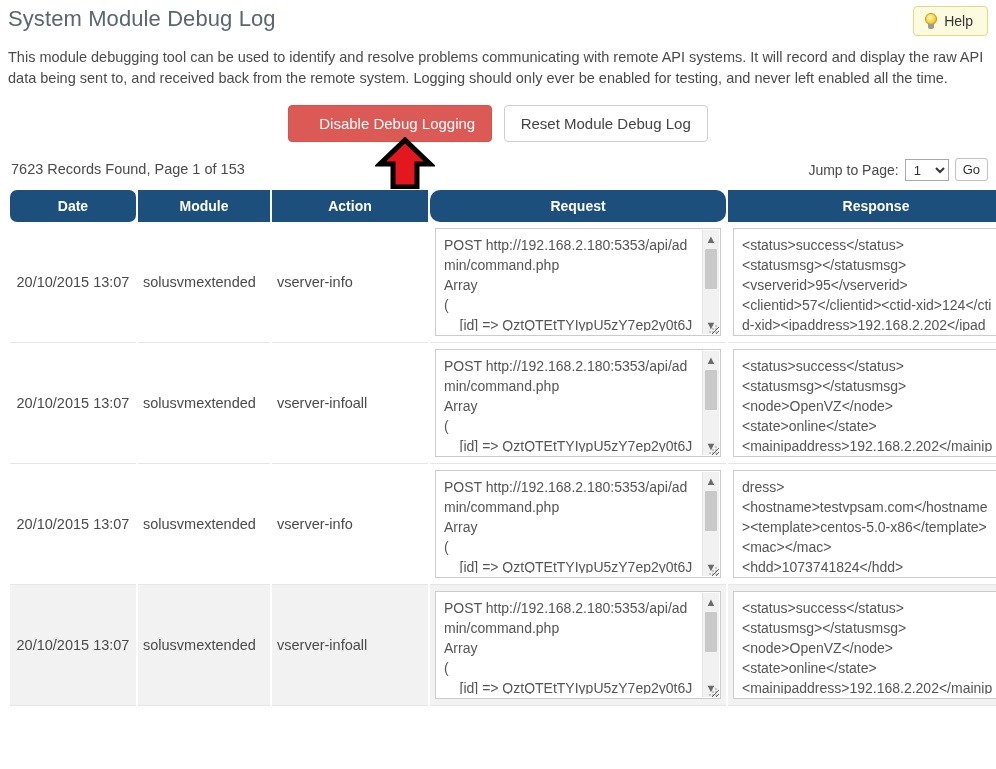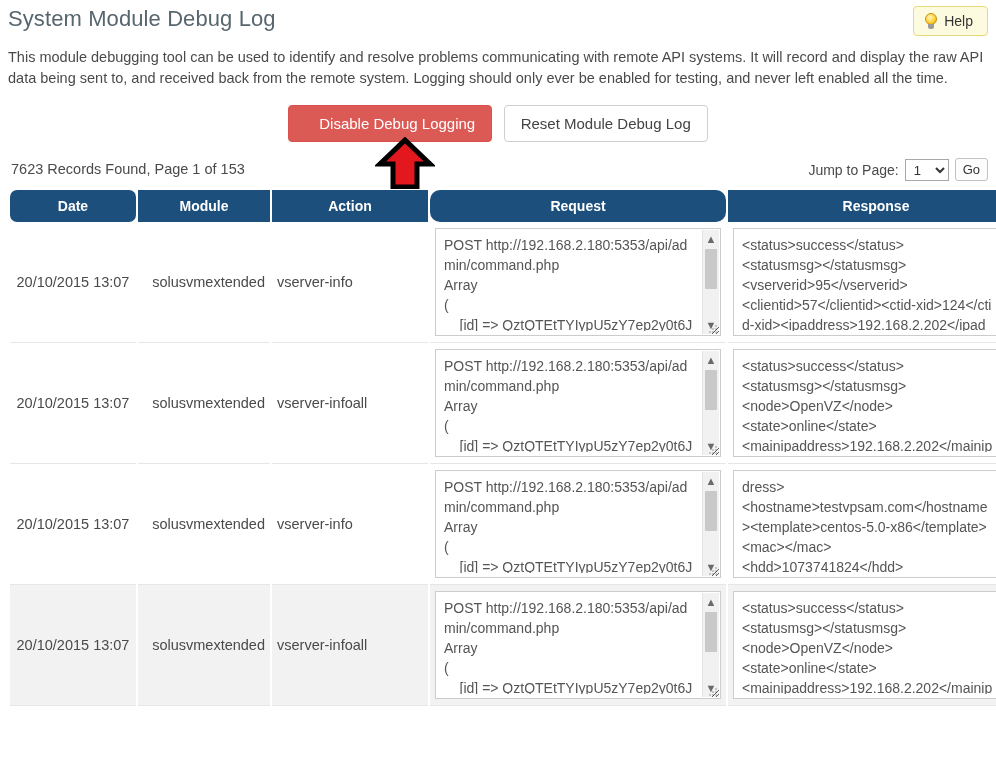--- a/index.html
+++ b/index.html
@@ -185,21 +185,21 @@
   table.debug-table td {
     font-size: 14.5px;
     color: #4a4a4a;
     border-bottom: 1px solid #e6e6e6;
     padding: 6px 5px;
     vertical-align: middle;
     background: #ffffff;
   }
   tr.row-alt td { background: #f2f2f2; }
   td.col-date   { text-align: center;  padding-left: 6px; }
-  td.col-module { text-align: right;  padding-left: 4px; }
+  td.col-module { text-align: left;  padding-left: 4px; }
   td.col-action { text-align: left;  padding-left: 4px; }
   td.col-req, td.col-resp { padding: 8px 3px; }
 
   .ta {
     width: 100%;
     height: 108px;
     box-sizing: border-box;
     font-family: "Liberation Sans", sans-serif;
     font-size: 14px;
     line-height: 20px;

